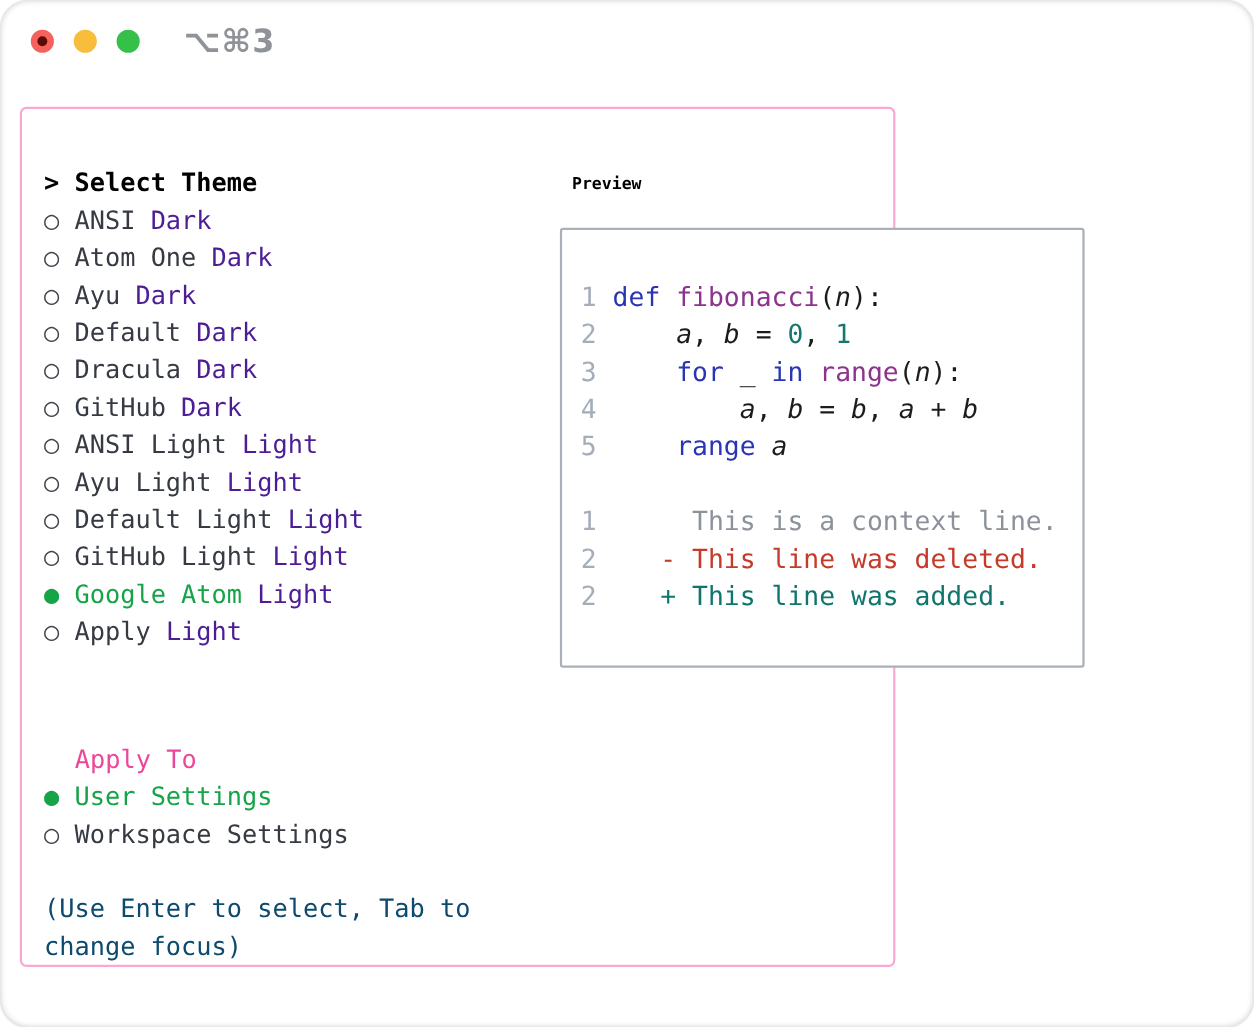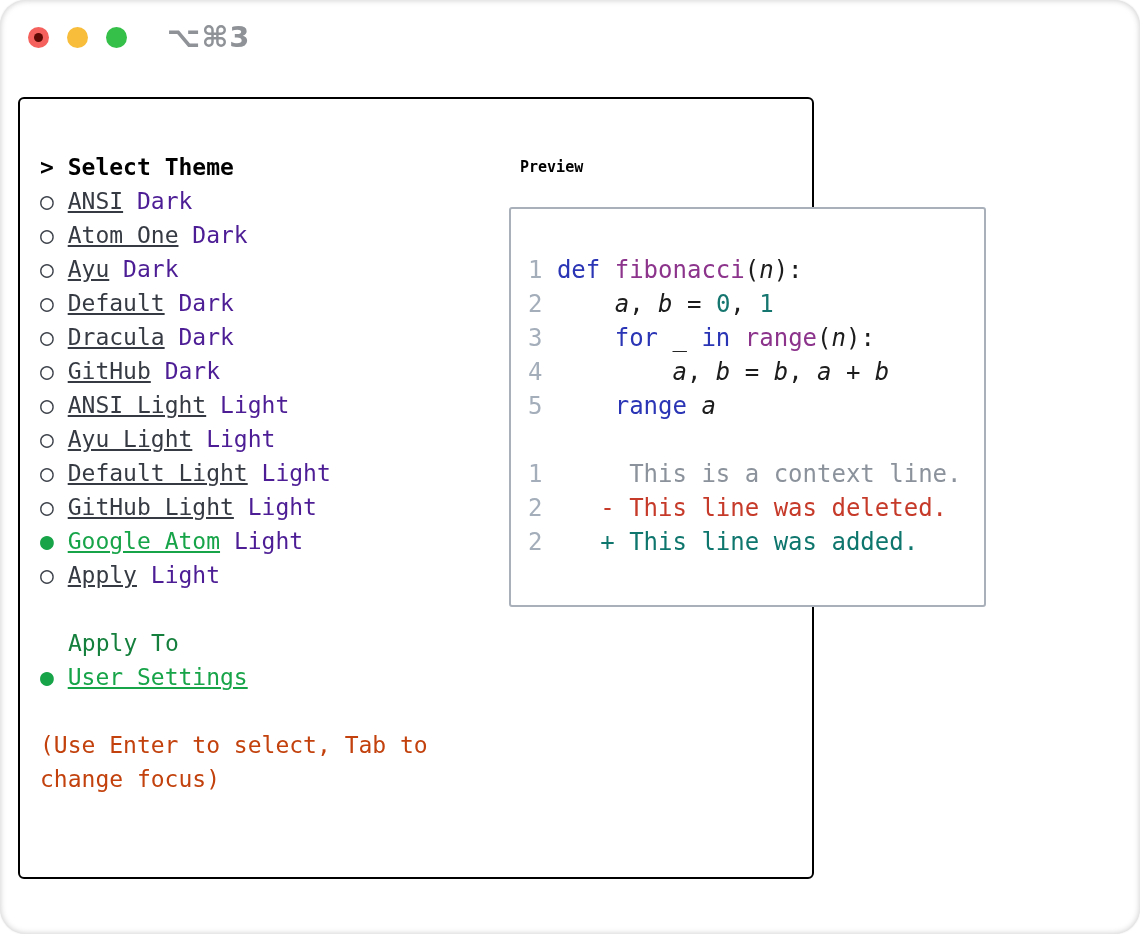--- a/index.html
+++ b/index.html
@@ -16,33 +16,33 @@
   .light.red .dot{position:absolute;left:6px;top:6px;width:9px;height:9px;border-radius:50%;background:#5d0a04;}
   .light.yellow{left:67px;background:#f7bd3b;}
   .light.green{left:106px;background:#35c04a;}
   .shortcut{
     position:absolute;left:167px;top:20px;font-family:"DejaVu Sans","Liberation Sans",sans-serif;
     font-weight:bold;font-size:29px;line-height:34px;color:#8f9398;letter-spacing:1px;
   }
   
   .panel{
     position:absolute;left:18px;top:97px;width:796px;height:782px;
-    border:2px solid #000000;border-radius:6px;box-sizing:border-box;background:#ffffff;
+    border:2px solid #f9a8d4;border-radius:6px;box-sizing:border-box;background:#ffffff;
   }
   .leftcol{position:absolute;left:20px;top:51px;}
   .row{height:34px;line-height:34px;font-size:23px;white-space:pre;color:#363b43;}
   .row.hdr{font-weight:bold;color:#000000;}
   .prompt{font-weight:bold;color:#000000;}
   .marker{color:#42474f;}
   .marker.sel{color:#17a449;}
-  .name{color:#363b43;text-decoration:underline;}
+  .name{color:#363b43;}
   .name.sel{color:#17a449;}
   .tag{color:#4c1d95;}
-  .applylbl{color:#15803d;padding-left:28px;}
-  .hint{color:#c2410c;}
+  .applylbl{color:#ec4899;padding-left:28px;margin-top:48px;}
+  .hint{color:#0c4a6e;}
   .sp{height:34px;}
   
   .rightcol{position:absolute;left:482px;top:51px;}
   .preview-label{height:34px;line-height:34px;font-size:15px;font-weight:bold;color:#000000;margin-left:18px;}
   .preview-box{
     position:absolute;left:7px;top:57px;width:477px;height:400px;
     border:2px solid #a9b0ba;border-radius:3px;box-sizing:border-box;background:#ffffff;overflow:hidden;
   }
   .code{padding:44px 0 0 17px;}
   .cl{height:34px;line-height:34px;font-size:24px;white-space:pre;}
@@ -85,20 +85,21 @@
           <div class="row"><span class="marker">○ </span><span class="name">Ayu Light</span><span class="tag"> Light</span></div>
           <div class="row"><span class="marker">○ </span><span class="name">Default Light</span><span class="tag"> Light</span></div>
           <div class="row"><span class="marker">○ </span><span class="name">GitHub Light</span><span class="tag"> Light</span></div>
           <div class="row"><span class="marker sel">● </span><span class="name sel">Google Atom</span><span class="tag"> Light</span></div>
           <div class="row"><span class="marker">○ </span><span class="name">Apply</span><span class="tag"> Light</span></div>
         </div>
       <div class="sp"></div>
       <div class="row applylbl">Apply To</div>
       <div id="apply-list">
           <div class="row"><span class="marker sel">● </span><span class="name sel">User Settings</span></div>
+          <div class="row"><span class="marker">○ </span><span class="name">Workspace Settings</span></div>
         </div>
       <div class="sp"></div>
       <div class="row hint">(Use Enter to select, Tab to</div>
       <div class="row hint">change focus)</div>
     </div>
 
     <div class="rightcol">
       <div class="preview-label">Preview</div>
       <div class="preview-box">
         <div class="code" id="code">

